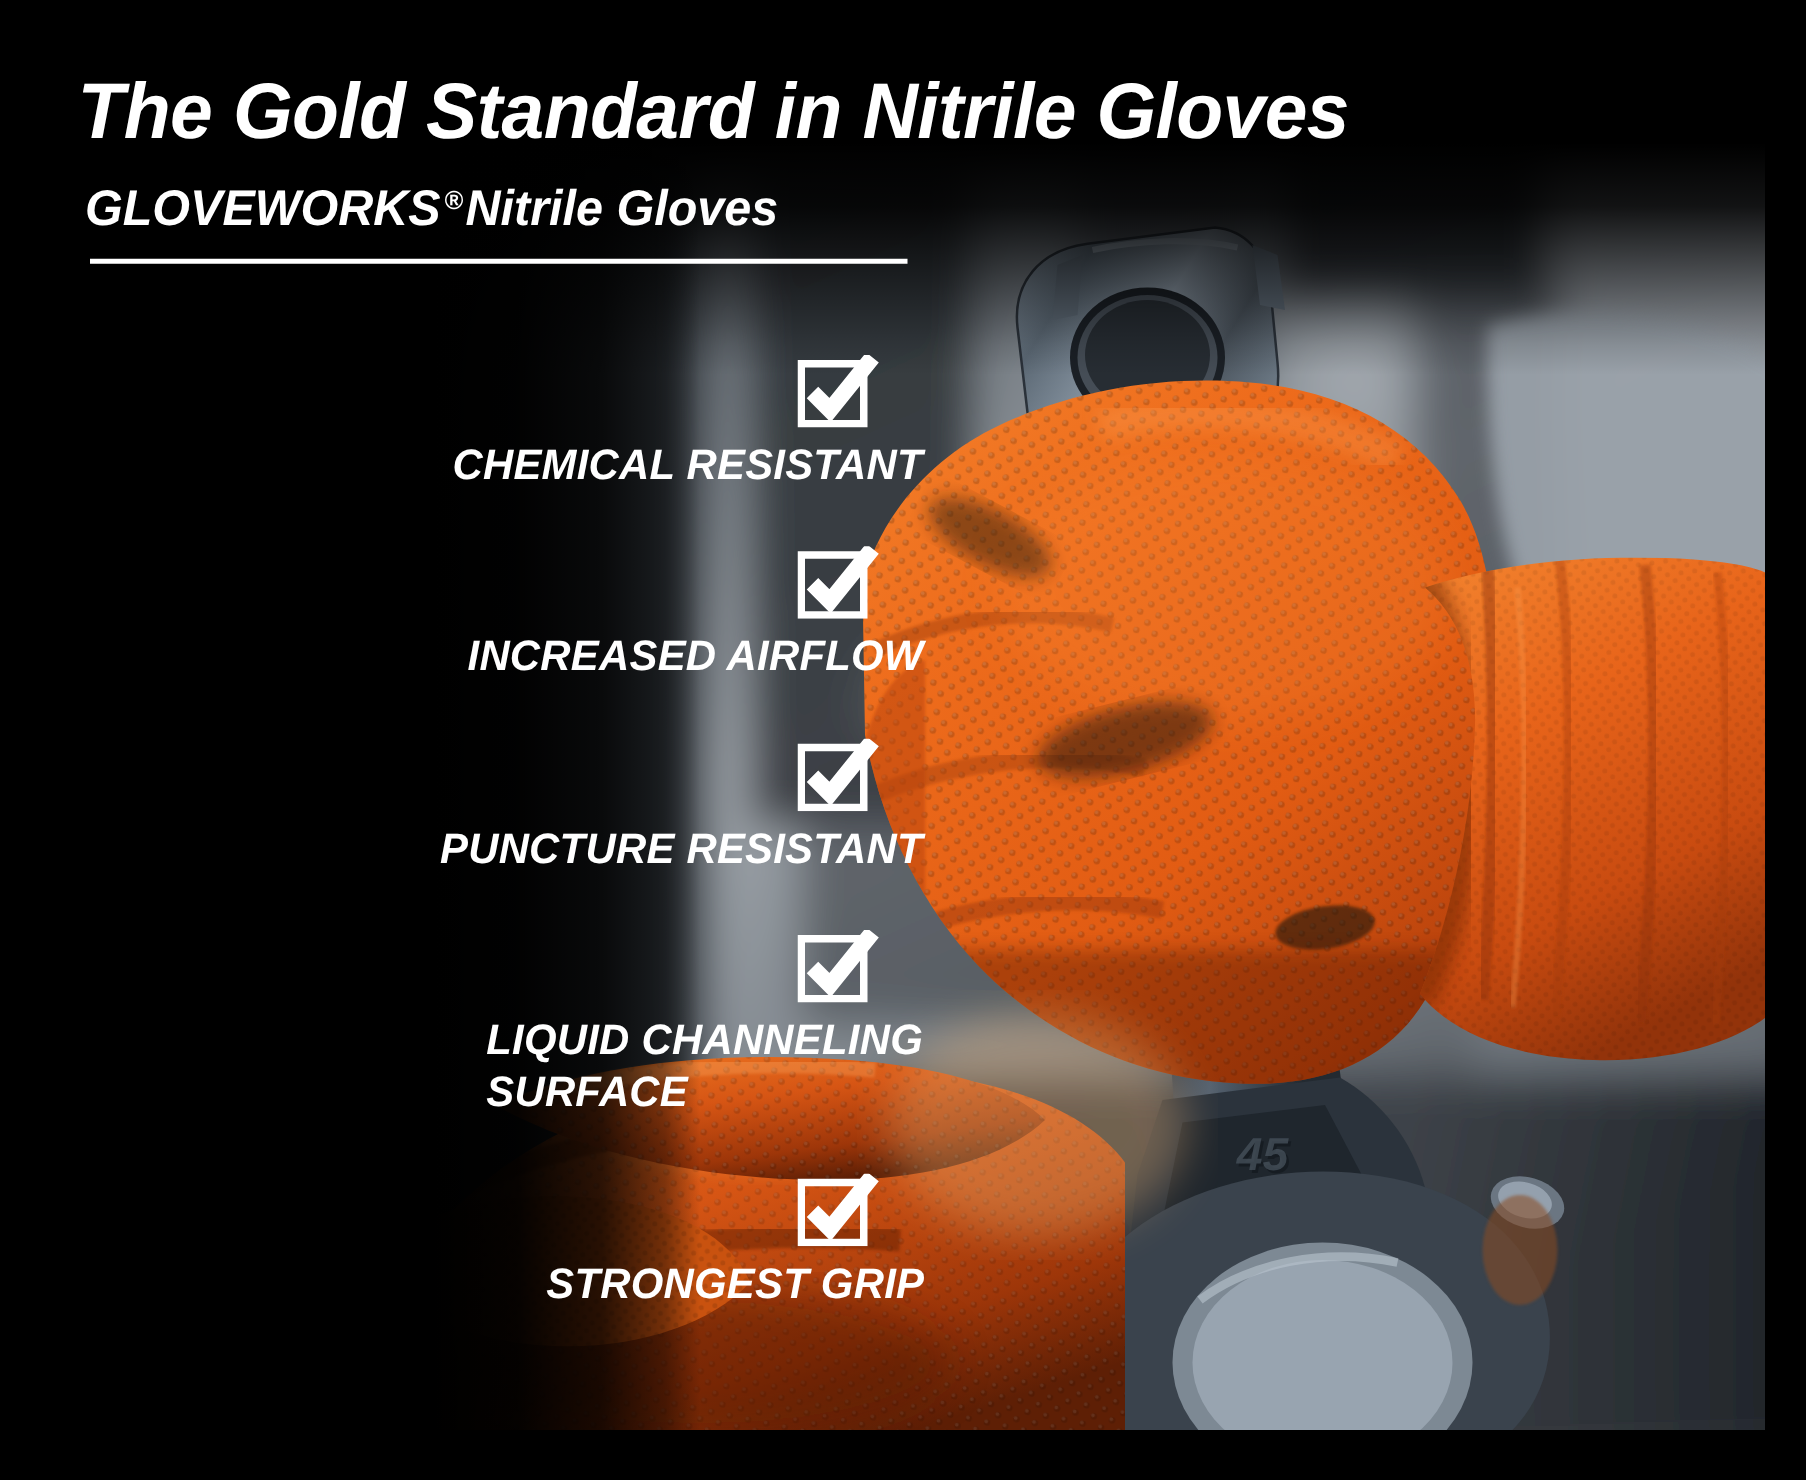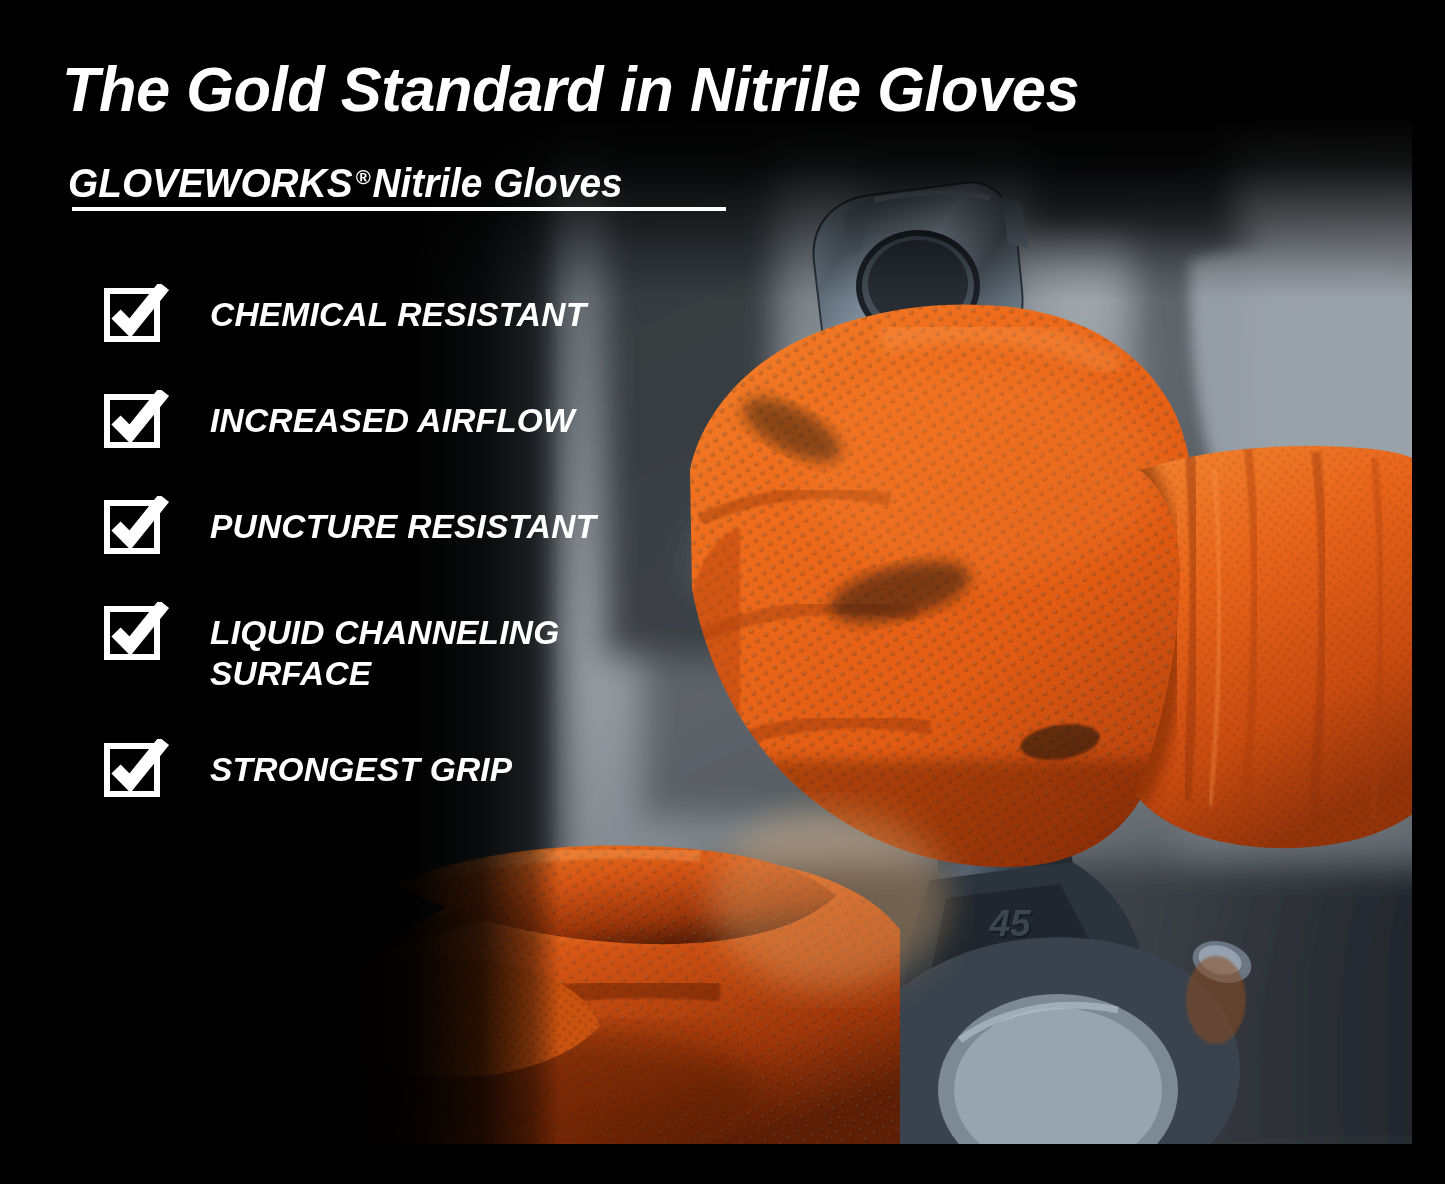--- a/index.html
+++ b/index.html
@@ -76,21 +76,21 @@
     font-weight: bold;
     font-style: italic;
     letter-spacing: -0.5px;
     white-space: nowrap;
     transform: scaleX(0.975);
     transform-origin: left center;
   }
   .subhead-wrap {
     position: absolute;
     left: 68px;
-    top: 162px;
+    top: 146px;
     width: 720px;
   }
   .subhead {
     color: #ffffff;
     font-size: 40px;
     font-weight: bold;
     font-style: italic;
     line-height: 1.05;
     white-space: nowrap;
     transform: scaleX(0.97);
@@ -114,23 +114,24 @@
   
   .features {
     position: absolute;
     left: 104px;
     top: 288px;
     width: 640px;
   }
   .feature-row {
     position: relative;
     display: flex;
-    align-items: flex-start;
+    align-items: flex-end;
     margin-bottom: 48px;
     min-height: 58px;
+    flex-direction: column;
   }
   .feature-row:last-child { margin-bottom: 0; }
   .checkbox-icon {
     flex: 0 0 auto;
     width: 66px;
     height: 58px;
     margin-right: 40px;
     position: relative;
     top: -4px;
   }

